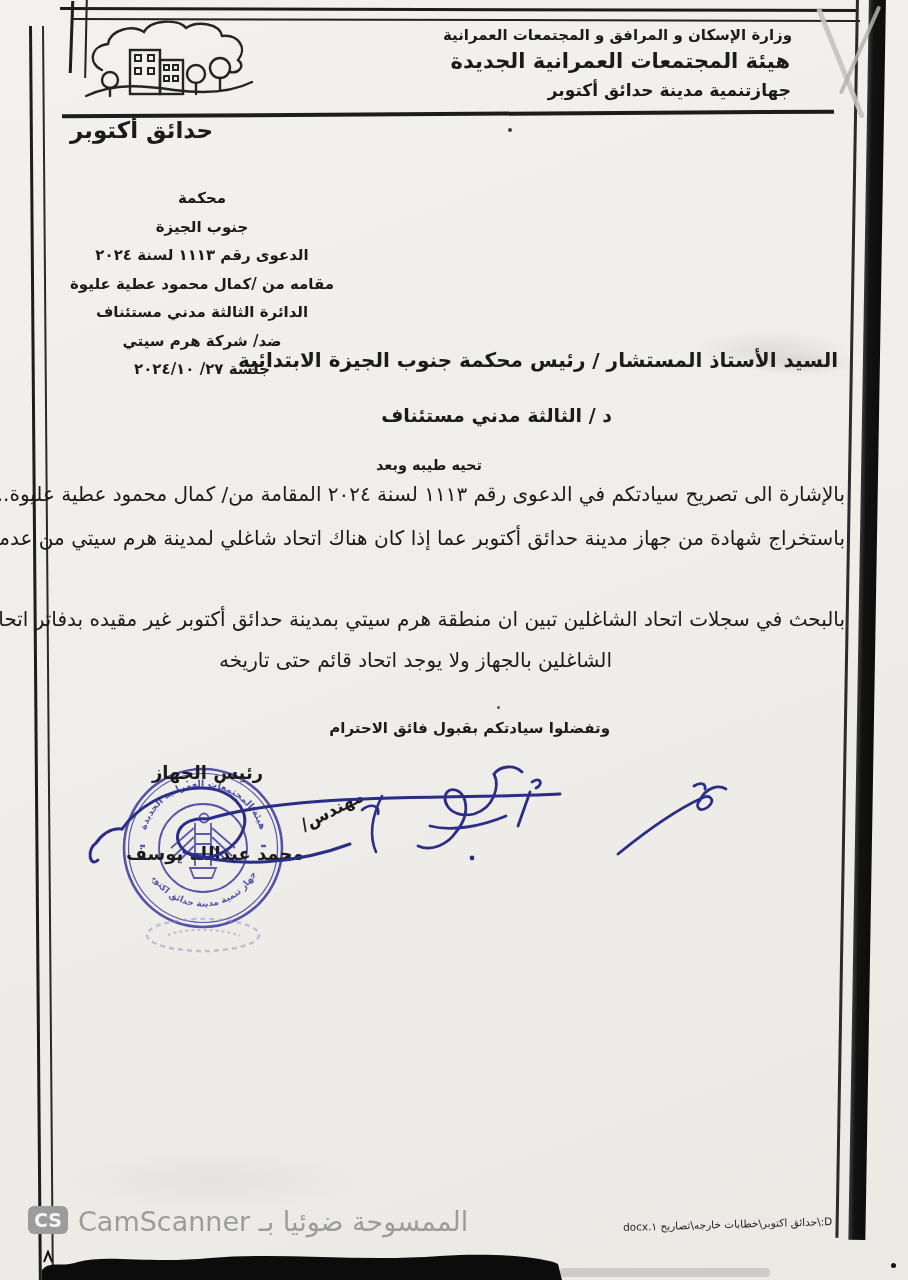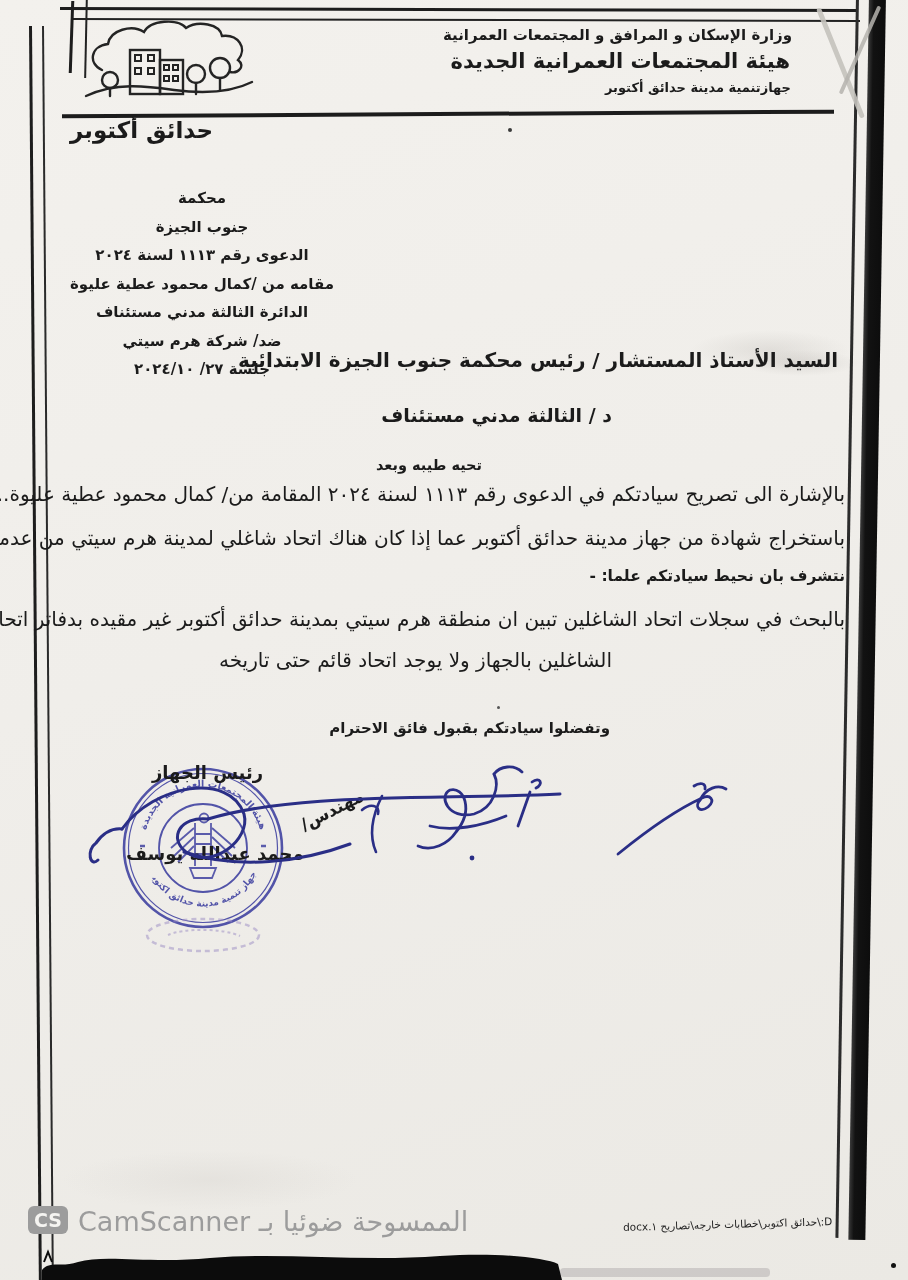--- a/index.html
+++ b/index.html
@@ -19,21 +19,21 @@
   .corner-stub-2{left:85px;top:-2px;width:2px;height:80px;background:#222;transform:rotate(1.2deg);}
   .frame-left-outer{left:29px;top:26px;width:3px;height:1254px;background:#1d1d1d;transform:rotate(-.45deg);transform-origin:top left;}
   .frame-left-inner{left:42px;top:26px;width:2px;height:1254px;background:#2a2a2a;transform:rotate(-.45deg);transform-origin:top left;}
   .scan-edge-right{left:869px;top:-6px;width:17px;height:1246px;background:linear-gradient(90deg,#3a3a3a 0,#121212 30%,#0d0d0d 100%);transform:rotate(.95deg);transform-origin:top left;}
   .scan-edge-right-thin{left:856px;top:-4px;width:2.5px;height:1242px;background:#2b2b2b;transform:rotate(.95deg);transform-origin:top left;}
   .staple-a{left:838px;top:4px;width:5px;height:118px;background:#c4c2bd;transform:rotate(-22deg);border-radius:3px;opacity:.9;}
   .staple-b{left:858px;top:2px;width:4px;height:96px;background:#b5b3ae;transform:rotate(24deg);border-radius:3px;opacity:.85;}
   
   .hdr1{top:26px;right:116px;font-size:15px;}
   .hdr2{top:48px;right:118px;font-size:21px;}
-  .hdr3{top:80px;right:117px;font-size:13px;}
+  .hdr3{top:80px;right:117px;font-size:17px;}
   .hdr-rule{left:62px;top:112px;width:772px;height:3.5px;background:#1c1c1c;transform:rotate(-.35deg);}
   .logo-svg{left:80px;top:20px;width:178px;height:94px;}
   .wordmark{top:116px;left:70px;font-size:23px;direction:rtl;font-weight:bold;letter-spacing:1px;}
   
   .case-block{left:58px;top:156px;width:288px;text-align:center;direction:rtl;margin-top:28px;}
   .case-line{font-size:15px;font-weight:bold;line-height:28.5px;white-space:nowrap;}
   
   .addressee{top:348px;right:70px;font-size:20px;text-align:right;}
   .circuit{top:404px;right:296px;font-size:19px;}
   .greeting{top:456px;right:426px;font-size:14.5px;}
@@ -123,21 +123,20 @@
     <div class="case-line">الدائرة الثالثة مدني مستئناف</div>
     <div class="case-line">ضد/ شركة هرم سيتي</div>
     <div class="case-line">جلسة ٢٧/ ٢٠٢٤/١٠</div>
   </div>
 
   <div class="t b addressee">السيد الأستاذ المستشار / رئيس محكمة جنوب الجيزة الابتدائية</div>
   <div class="t b circuit">د / الثالثة مدني مستئناف</div>
   <div class="t b greeting">تحيه طيبه وبعد</div>
   <div class="t body-line p1l1">بالإشارة الى تصريح سيادتكم في الدعوى رقم ١١١٣ لسنة ٢٠٢٤ المقامة من/ كمال محمود عطية عليوة..</div>
   <div class="t body-line p1l2">باستخراج شهادة من جهاز مدينة حدائق أكتوبر عما إذا كان هناك اتحاد شاغلي لمدينة هرم سيتي من عدمه</div>
-  <div class="t b notice">نتشرف بان نحيط سيادتكم علما: -</div>
   <div class="t body-line p2l1">بالبحث في سجلات اتحاد الشاغلين تبين ان منطقة هرم سيتي بمدينة حدائق أكتوبر غير مقيده بدفاتر اتحاد</div>
   <div class="t body-line p2l2">الشاغلين بالجهاز ولا يوجد اتحاد قائم حتى تاريخه</div>
   <div class="t b closing">وتفضلوا سيادتكم بقبول فائق الاحترام</div>
 
   <svg class="abs stamp-svg" viewBox="-91 -91 182 182">
     <g stroke="#3d3fa0" fill="none">
       <circle r="79" stroke-width="2.6"></circle>
       <circle r="74.5" stroke-width="1.2"></circle>
       <circle r="44" stroke-width="1.8"></circle>
       <path id="rimtop" d="M -59,6 A 59.5,59.5 0 1 1 59,6" fill="none" stroke="none"></path>

